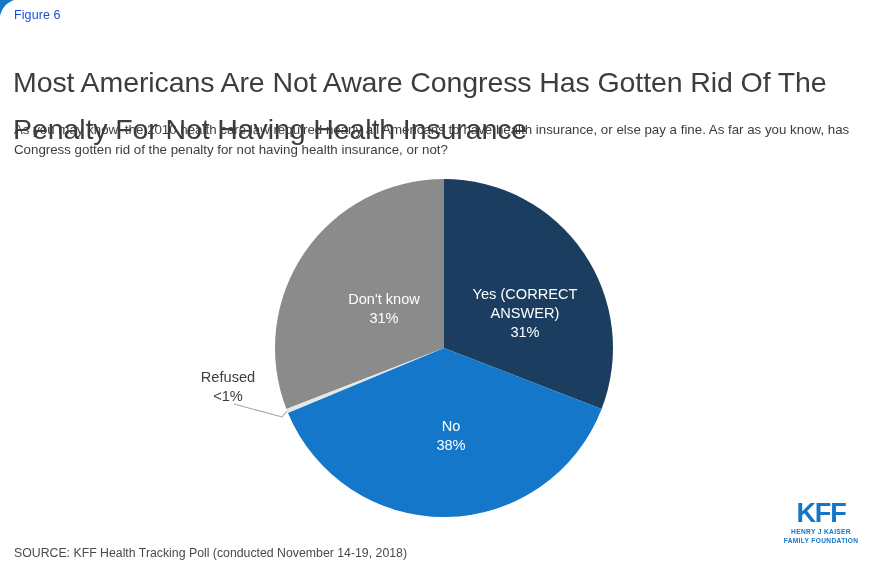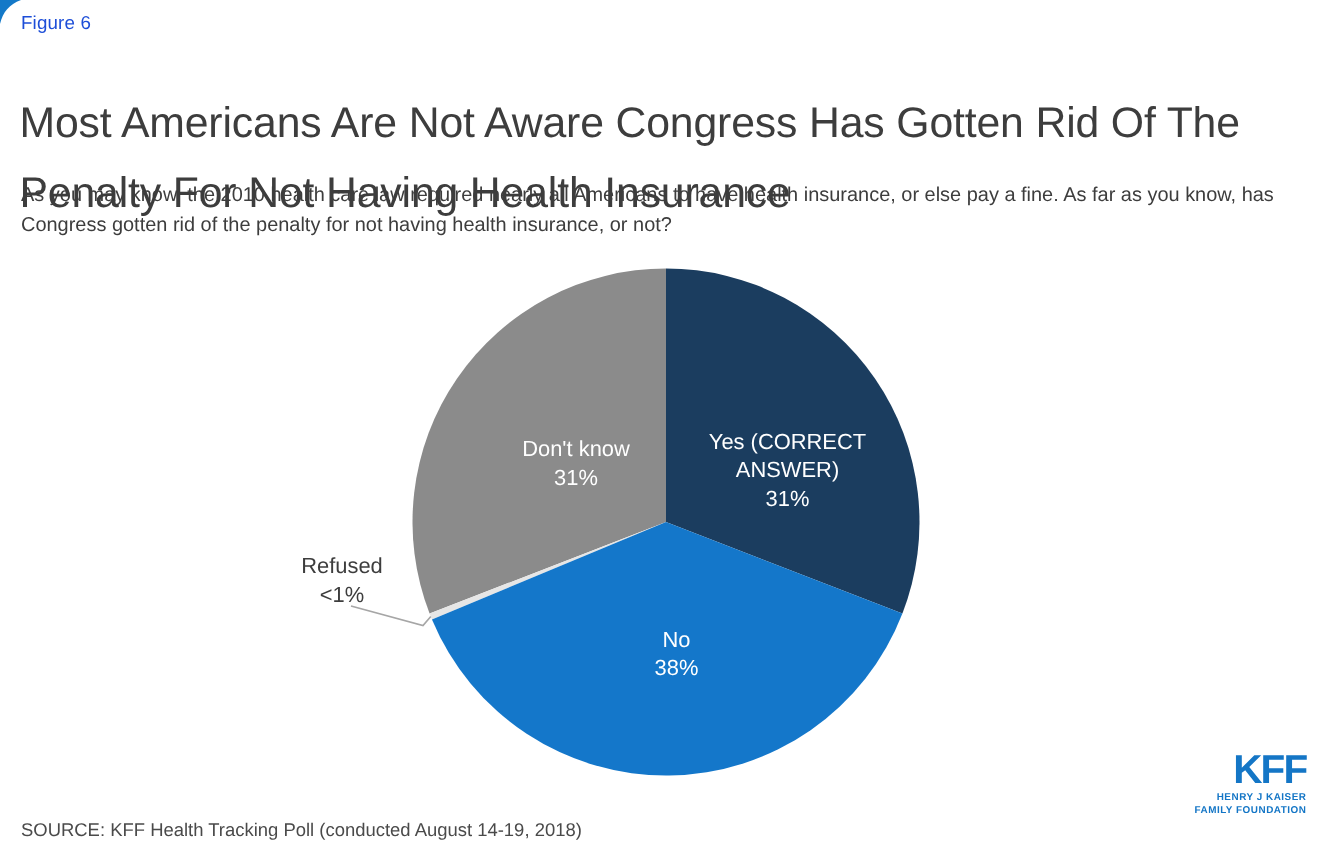--- a/index.html
+++ b/index.html
@@ -91,21 +91,21 @@
     font-size: 12.3px;
     color: #4a4a4a;
   }
 
   .kff-logo {
     position: absolute;
     left: 771px;
     top: 500px;
     width: 100px;
     height: 52px;
-    text-align: right;
+    text-align: center;
   }
   .kff-wordmark {
     font-family: "Liberation Sans", sans-serif;
     font-size: 27px;
     font-weight: bold;
     letter-spacing: -1.2px;
     line-height: 27px;
     display: block;
   }
   .kff-sub {
@@ -154,19 +154,19 @@
     <text class="slice-label" x="384" y="158">31%</text>
 
     <text class="slice-label" x="451" y="266">No</text>
     <text class="slice-label" x="451" y="285">38%</text>
 
     <text class="callout-label" x="228" y="217">Refused</text>
     <text class="callout-label" x="228" y="236">&lt;1%</text>
   </svg>
 </div>
 
-<div class="source-note">SOURCE: KFF Health Tracking Poll (conducted August 14-19, 2018)</div>
+<div class="source-note">SOURCE: KFF Health Tracking Poll (conducted November 14-19, 2018)</div>
 
 <div class="kff-logo" style="color: rgb(20, 118, 198);">
   <span class="kff-wordmark">KFF</span>
   <span class="kff-sub">HENRY J KAISER</span>
   <span class="kff-sub">FAMILY FOUNDATION</span>
 </div>
 
 </body></html>

